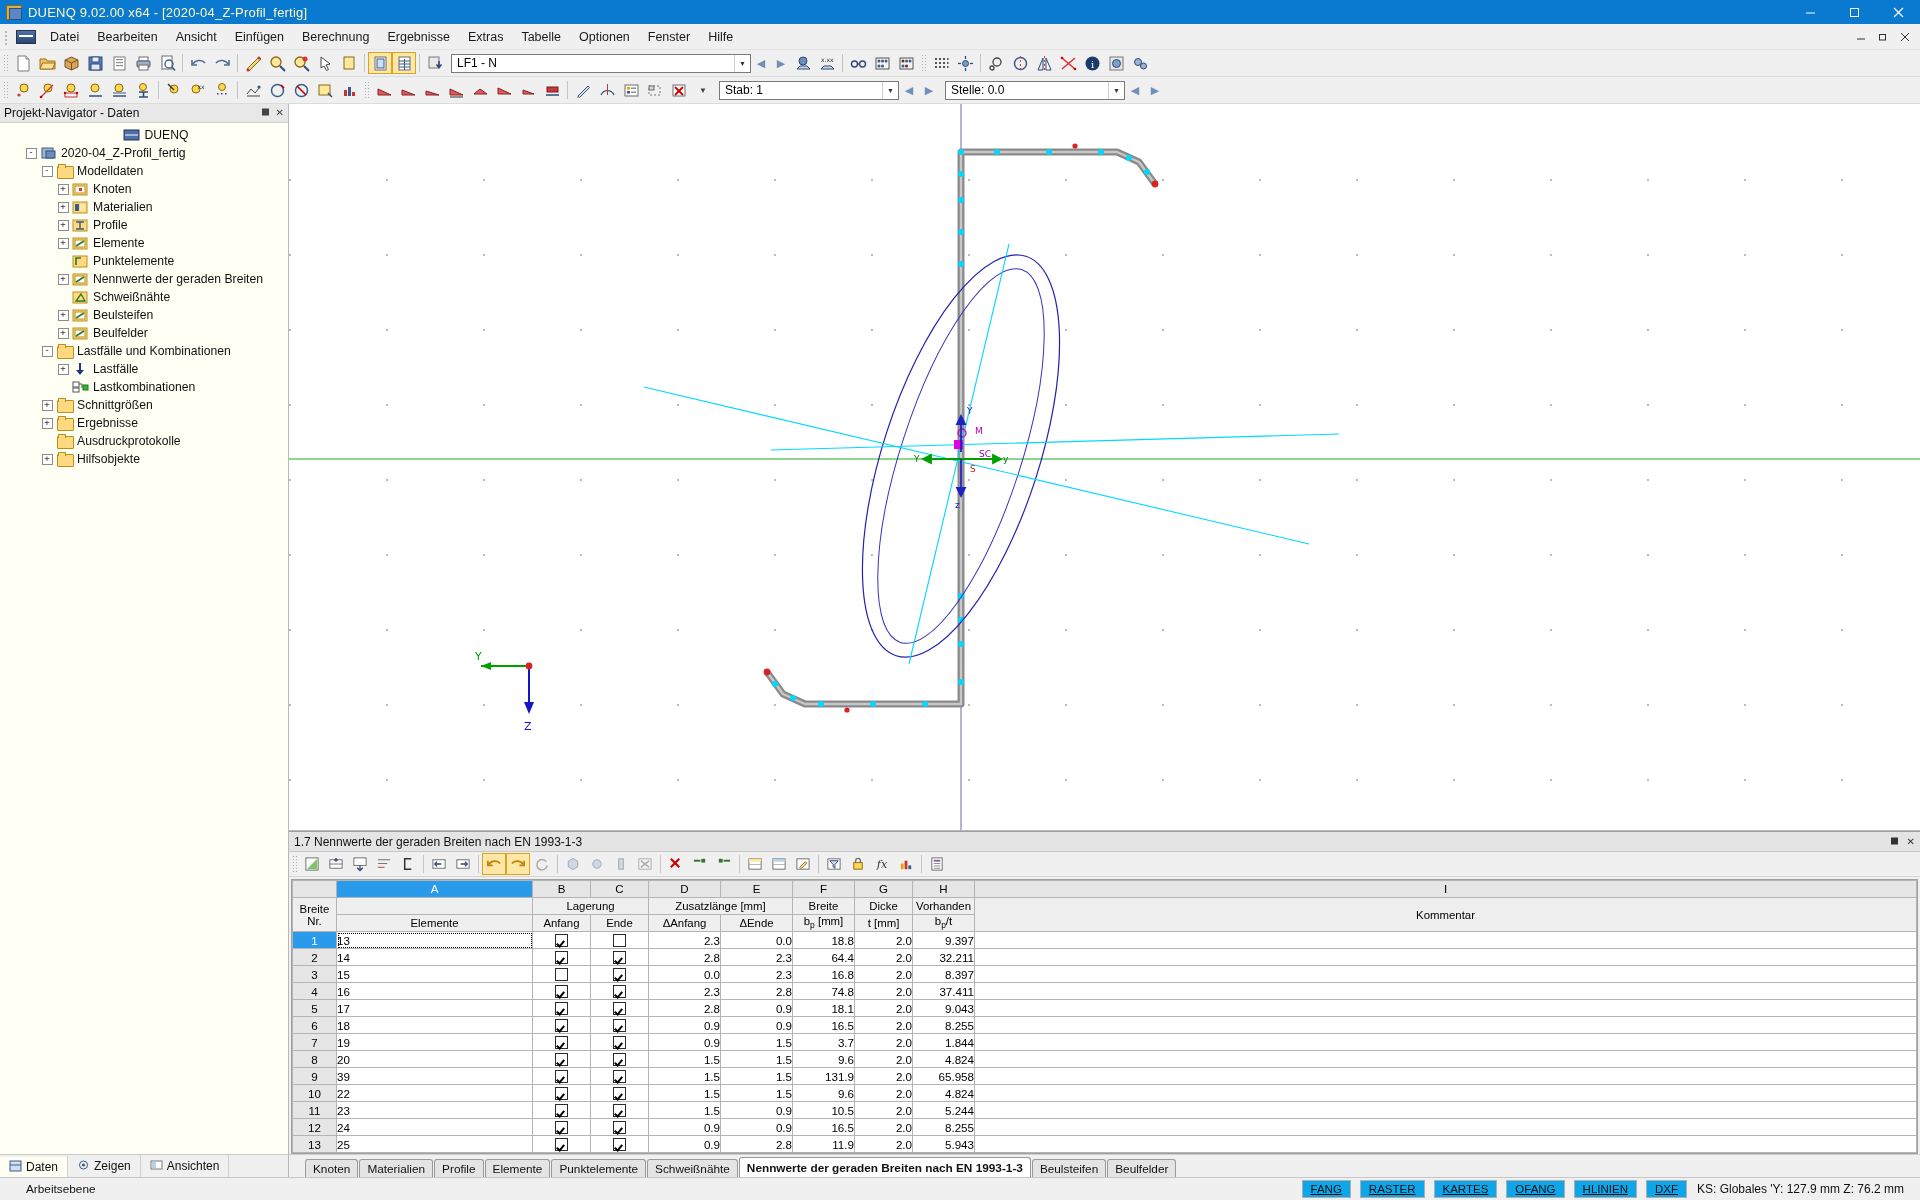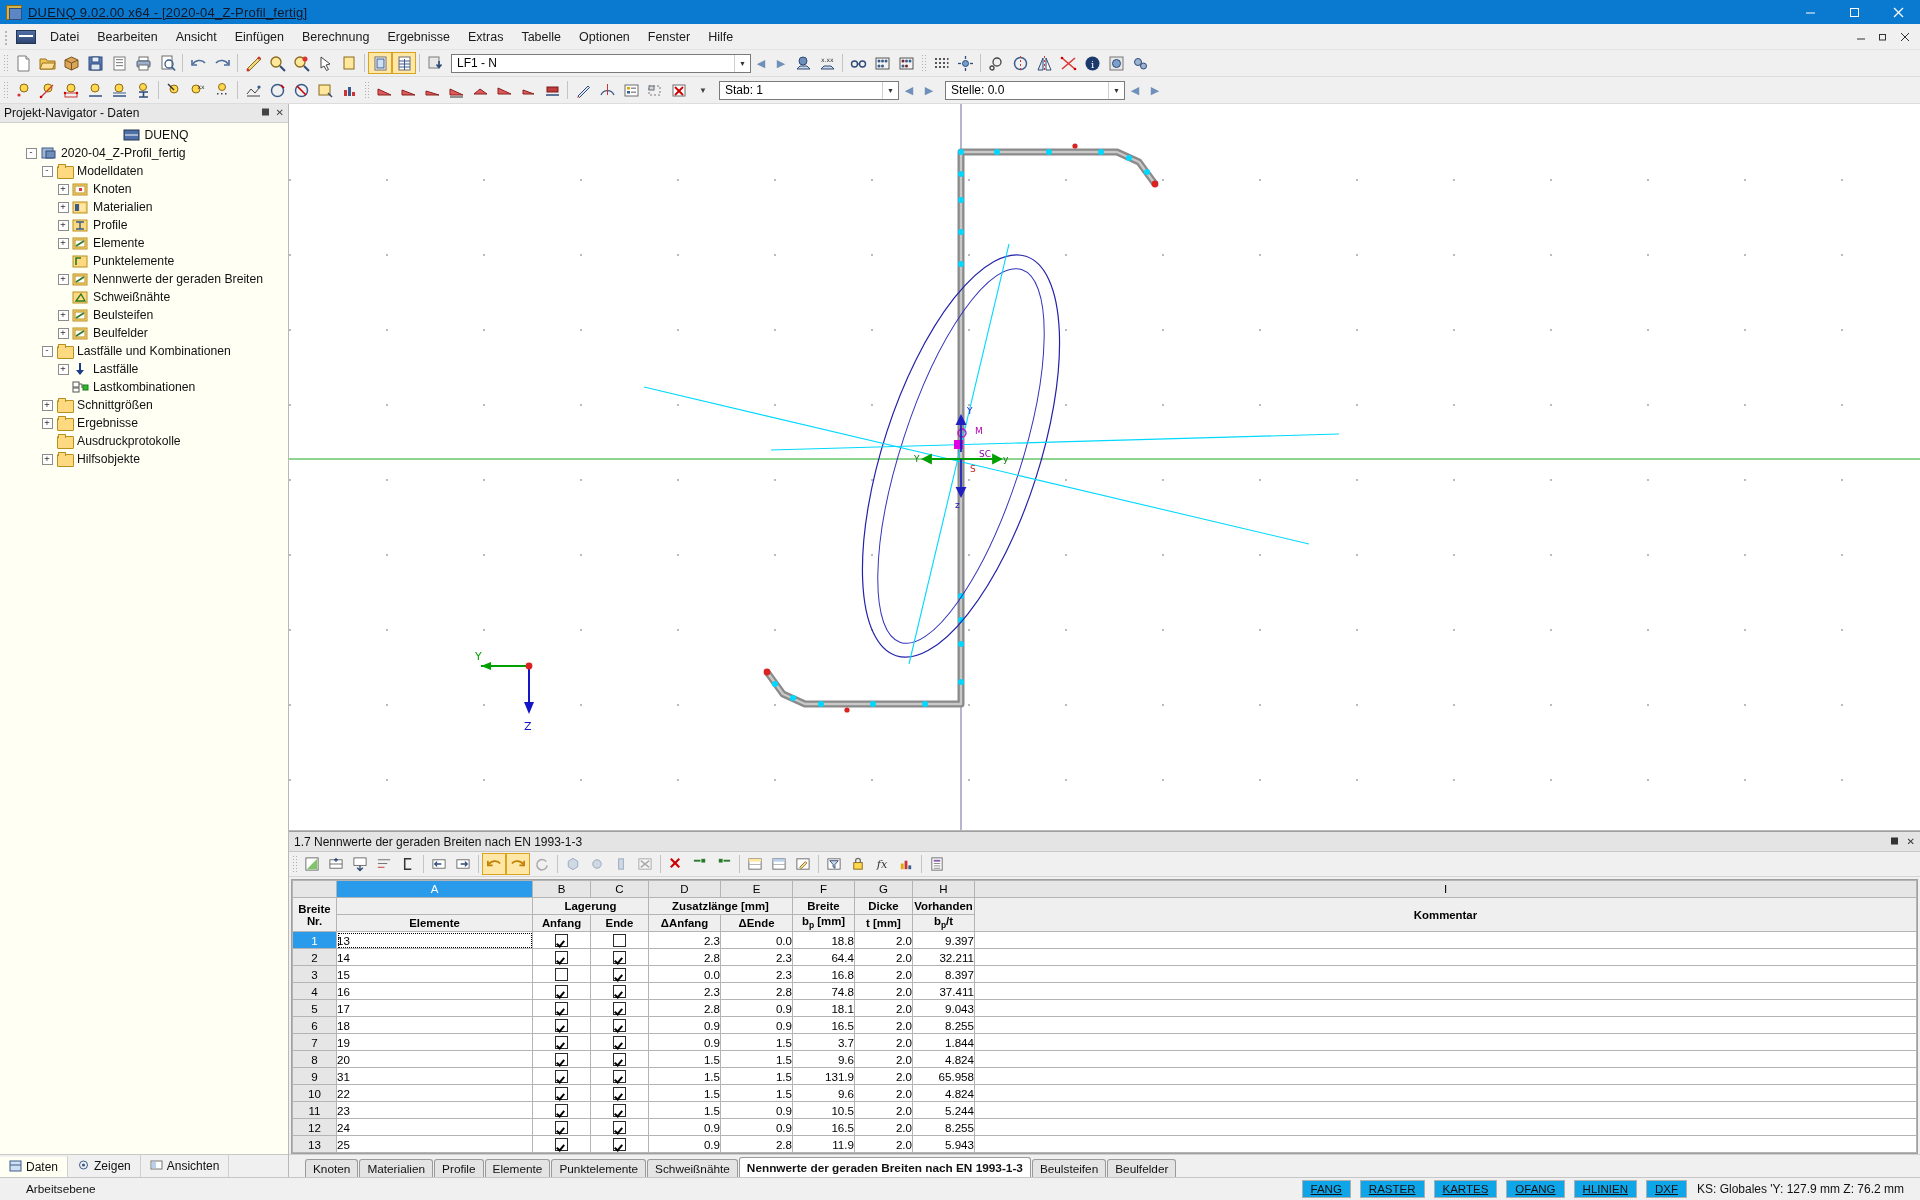--- a/index.html
+++ b/index.html
@@ -6,21 +6,21 @@
   body{
     width:1920px;height:1200px;overflow:hidden;
     font-family:"Liberation Sans",sans-serif;
     font-size:12px;
     background:#f0f0f0;
     -webkit-font-smoothing:antialiased;
   }
   .app{width:1920px;height:1200px;position:relative;display:flex;flex-direction:column;}
 
   
-  .titlebar{height:24px;background:#0a7ad0;display:flex;align-items:center;color:#0f172a;flex:0 0 auto;text-decoration:underline;}
+  .titlebar{height:24px;background:#0a7ad0;display:flex;align-items:center;color:#fef9c3;flex:0 0 auto;}
   .titlebar .tb-icon{width:16px;height:16px;margin:0 6px 0 6px;position:relative;}
   .tb-icon .sq{position:absolute;left:0;top:1px;width:14px;height:13px;background:#d6b24b;border:1px solid #8a6a18;}
   .tb-icon .sq2{position:absolute;left:3px;top:4px;width:11px;height:10px;background:#5d87c4;border:1px solid #2c4f80;}
   .titlebar .tb-title{font-size:13px;letter-spacing:.2px;}
   .titlebar .tb-buttons{margin-left:auto;display:flex;height:24px;}
   .tb-btn{width:44px;height:24px;display:flex;align-items:center;justify-content:center;color:#fff;font-size:13px;}
   .tb-btn svg{display:block;}
 
   
   .menubar{height:25px;background:#f0f0f0;display:flex;align-items:center;border-bottom:1px solid #e3e3e3;flex:0 0 auto;position:relative;}
@@ -72,21 +72,21 @@
   
   .tablepanel{flex:0 0 auto;display:flex;flex-direction:column;background:#f0f0f0;}
   .tp-caption{height:19px;background:#e4e4e4;display:flex;align-items:center;padding:0 5px;font-size:12px;color:#111;border-top:1px solid #9f9f9f;border-bottom:1px solid #c8c8c8;gap:37px;}
   .tp-caption .cap-btns{margin-left:auto;display:flex;gap:8px;color:#333;font-size:10px;}
   .tp-toolbar{height:24px;display:flex;align-items:center;background:#f0f0f0;border-bottom:1px solid #d5d5d5;}
   .grid-wrap{background:#fff;border:1px solid #a0a0a0;margin:2px 2px 0 2px;overflow:hidden;}
   table.grid{border-collapse:collapse;table-layout:fixed;width:100%;font-size:11.6px;color:#000;}
   table.grid th,table.grid td{border:1px solid #b4b4b4;padding:0;height:16px;}
   .colhdr{background:#e6e6e6;text-align:center;font-weight:normal;height:14px;font-size:11.5px;}
   .colhdr.selA{background:#2a9bea;color:#fff;}
-  .hdr2{background:#efefef;text-align:center;font-weight:bold;font-size:11.4px;vertical-align:middle;}
+  .hdr2{background:#efefef;text-align:center;font-weight:normal;font-size:11.4px;vertical-align:middle;}
   .rowhdr{background:#e6e6e6;text-align:center;width:44px;}
   .rowhdr.sel{background:#2a9bea;color:#fff;}
   .cell-num{text-align:right;padding-right:5px;background:#fff;}
   .cell-txt{text-align:left;padding-left:4px;background:#fff;}
   .cell-ctr{text-align:center;background:#fff;}
   .cell-active{outline:1px dotted #000;outline-offset:-2px;}
   .cbx{display:inline-block;width:11px;height:11px;border:1px solid #2b2b2b;background:#fff;position:relative;vertical-align:middle;}
   .cbx.on:after{content:"";position:absolute;left:2px;top:4px;width:3px;height:6px;border:solid #000;border-width:0 2px 2px 0;transform:rotate(40deg);}
   .sub{font-size:8.5px;vertical-align:sub;}
 
@@ -1264,21 +1264,21 @@
                   <td class="cell-ctr"><span class="cbx on"></span></td>
                   <td class="cell-num">1.5</td>
                   <td class="cell-num">1.5</td>
                   <td class="cell-num">9.6</td>
                   <td class="cell-num">2.0</td>
                   <td class="cell-num">4.824</td>
                   <td class="cell-txt"></td>
                 </tr>
                 <tr>
                   <td class="rowhdr">9</td>
-                  <td class="cell-txt">31</td>
+                  <td class="cell-txt">39</td>
                   <td class="cell-ctr"><span class="cbx on"></span></td>
                   <td class="cell-ctr"><span class="cbx on"></span></td>
                   <td class="cell-num">1.5</td>
                   <td class="cell-num">1.5</td>
                   <td class="cell-num">131.9</td>
                   <td class="cell-num">2.0</td>
                   <td class="cell-num">65.958</td>
                   <td class="cell-txt"></td>
                 </tr>
                 <tr>

